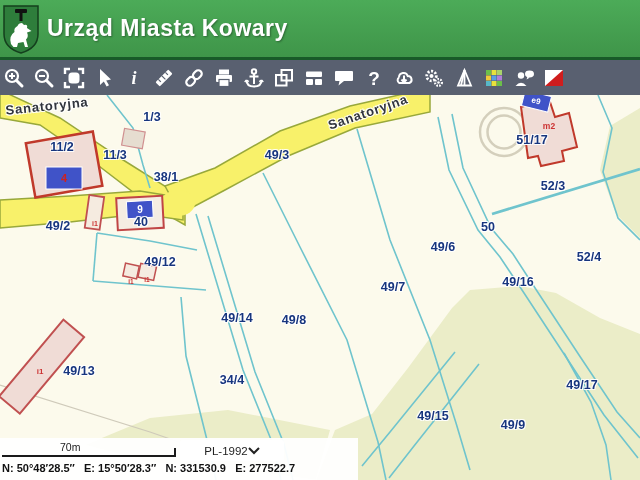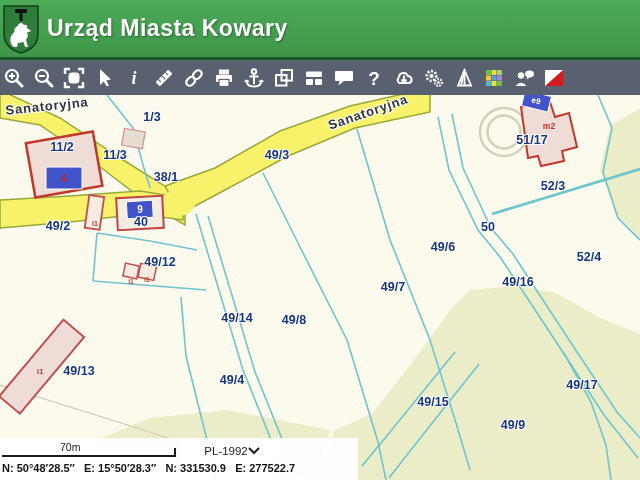--- a/index.html
+++ b/index.html
@@ -296,30 +296,30 @@
       <span class="map-label parcel-label" style="left: 62px; top: 147px;">11/2</span>
       <span class="map-label parcel-label" style="left: 115px; top: 155px;">11/3</span>
       <span class="map-label parcel-label" style="left: 166px; top: 177px;">38/1</span>
       <span class="map-label parcel-label" style="left: 277px; top: 155px;">49/3</span>
       <span class="map-label parcel-label" style="left: 58px; top: 226px;">49/2</span>
       <span class="map-label parcel-label" style="left: 141px; top: 222px; text-align: center;">40</span>
       <span class="map-label parcel-label" style="left: 160px; top: 262px;">49/12</span>
       <span class="map-label parcel-label" style="left: 237px; top: 318px;">49/14</span>
       <span class="map-label parcel-label" style="left: 294px; top: 320px;">49/8</span>
       <span class="map-label parcel-label" style="left: 79px; top: 371px;">49/13</span>
-      <span class="map-label parcel-label" style="left: 232px; top: 380px;">49/4</span>
+      <span class="map-label parcel-label" style="left: 232px; top: 380px;">34/4</span>
       <span class="map-label parcel-label" style="left: 365px; top: 287px; margin-left: 28px;">49/7</span>
       <span class="map-label parcel-label" style="left: 443px; top: 247px;">49/6</span>
       <span class="map-label parcel-label" style="left: 488px; top: 227px;">50</span>
       <span class="map-label parcel-label" style="left: 553px; top: 186px;">52/3</span>
       <span class="map-label parcel-label" style="left: 589px; top: 257px;">52/4</span>
       <span class="map-label parcel-label" style="left: 518px; top: 282px;">49/16</span>
       <span class="map-label parcel-label" style="left: 532px; top: 140px;">51/17</span>
       <span class="map-label parcel-label" style="left: 582px; top: 385px;">49/17</span>
-      <span class="map-label parcel-label" style="left: 433px; top: 402px;">49/15</span>
+      <span class="map-label parcel-label" style="left: 433px; top: 416px;">49/15</span>
       <span class="map-label parcel-label" style="left: 513px; top: 425px;">49/9</span>
       <span class="map-label bldg-label" style="left: 64px; top: 178px; color: rgb(204, 34, 34); font-size: 11px;">4</span>
       <span class="map-label bldg-label" style="left: 140px; top: 209px; color: rgb(255, 255, 255); font-size: 10px;">9</span>
       <span class="map-label bldg-label" style="left: 536px; top: 101px; transform: translate(-50%, -50%) rotate(14deg); color: rgb(255, 255, 255); font-size: 8px;">e9</span>
       <span class="map-label bldg-label" style="left: 549px; top: 126px; color: rgb(204, 51, 51); font-size: 8.5px;">m2</span>
       <span class="map-label bldg-label" style="left: 95px; top: 223px; color: rgb(204, 51, 51); font-size: 7px;">i1</span>
       <span class="map-label bldg-label" style="left: 40px; top: 371px; color: rgb(204, 51, 51); font-size: 8px;">i1</span>
       <span class="map-label bldg-label" style="left: 131px; top: 281px; color: rgb(204, 51, 51); font-size: 6.5px;">i1</span>
       <span class="map-label bldg-label" style="left: 147px; top: 279px; color: rgb(204, 51, 51); font-size: 6.5px;">i1</span>
     </div>

